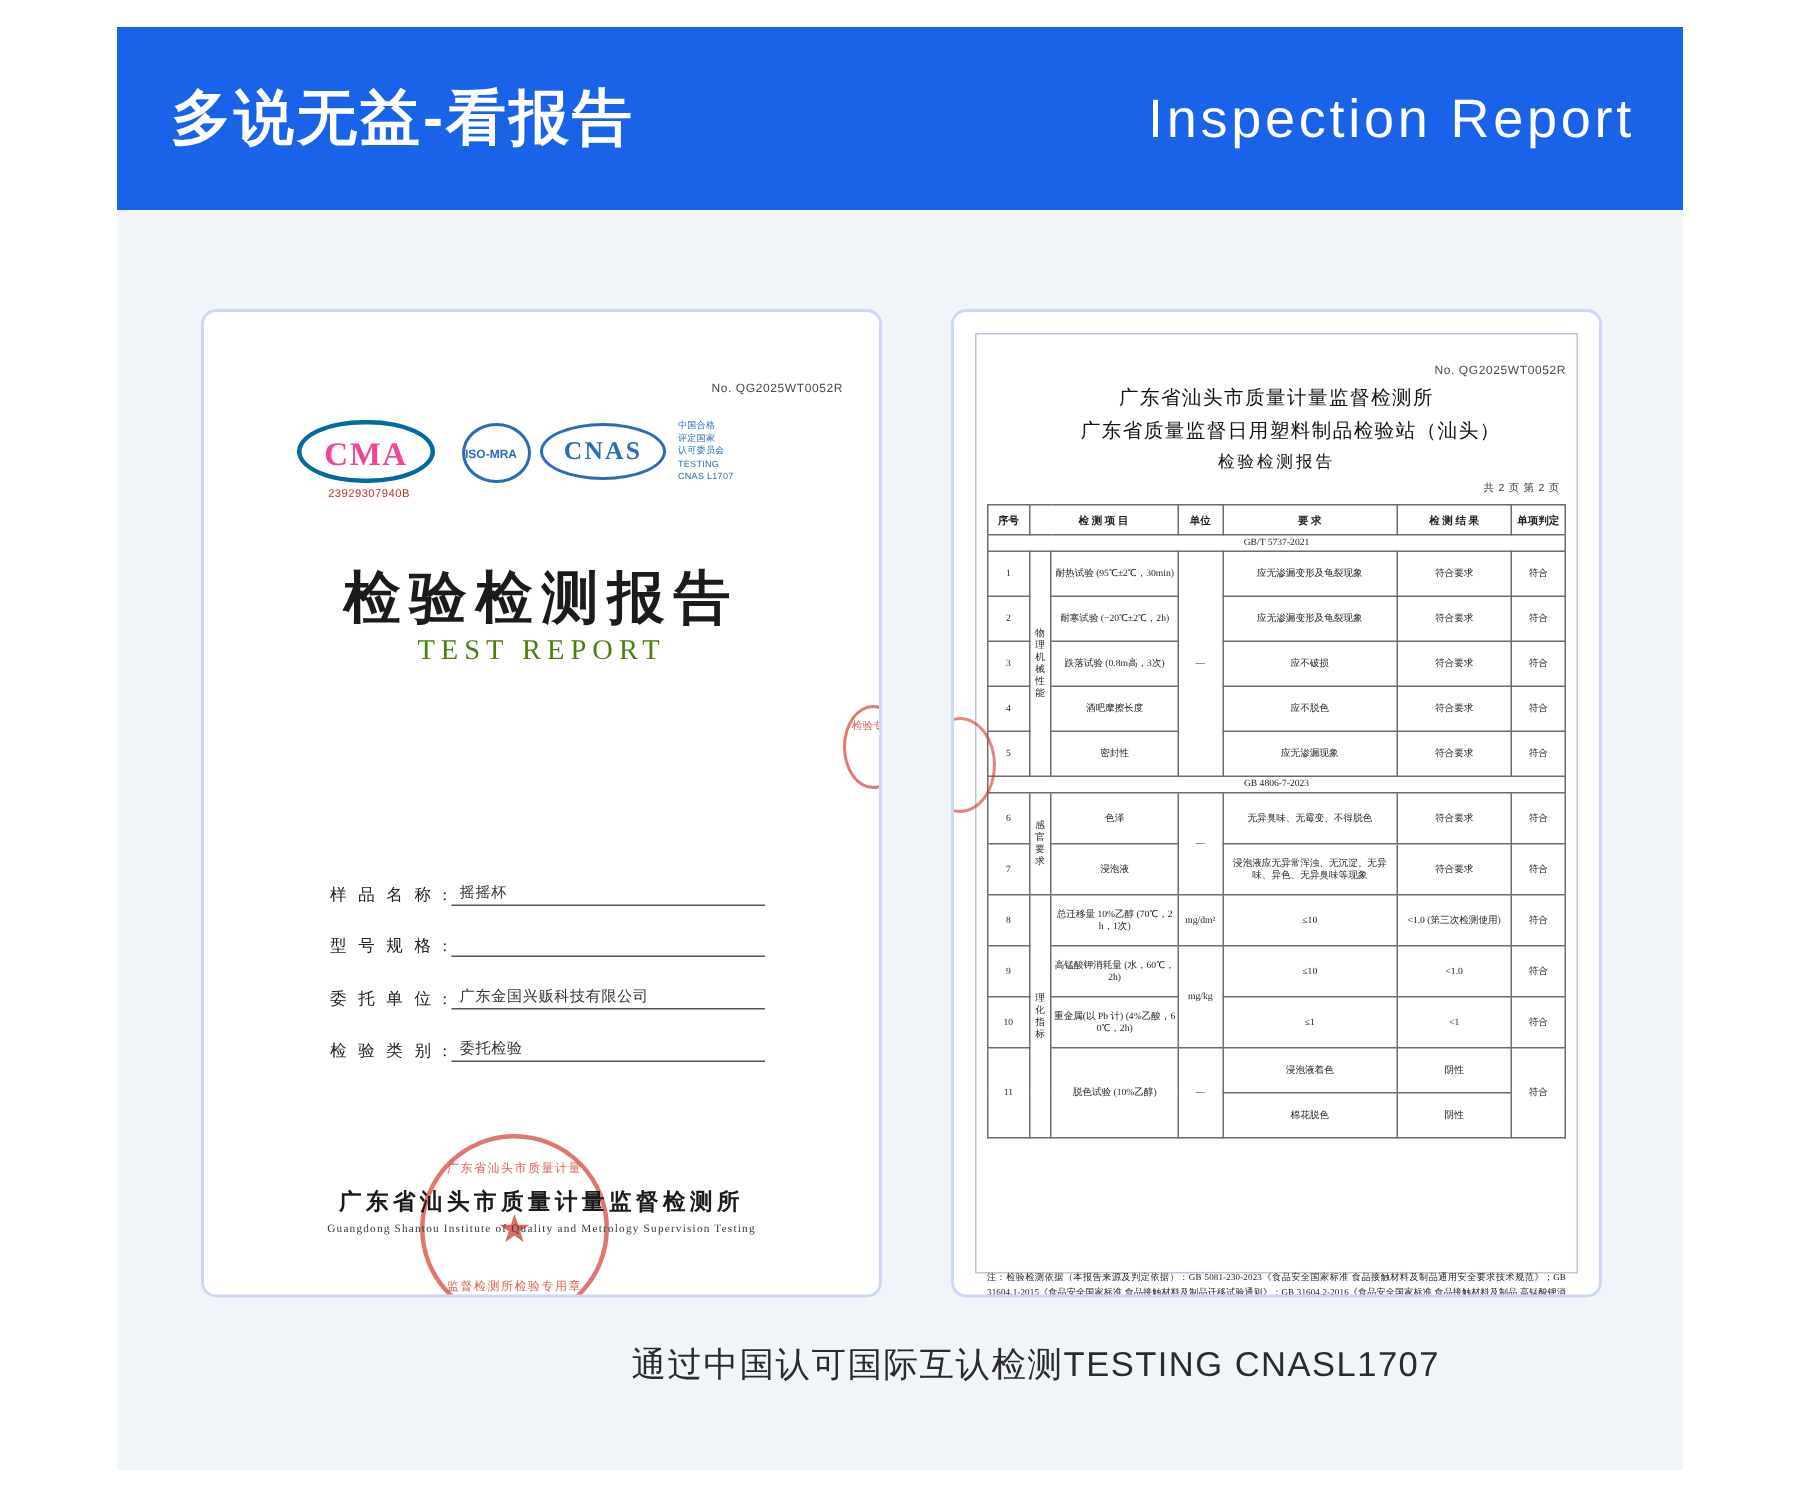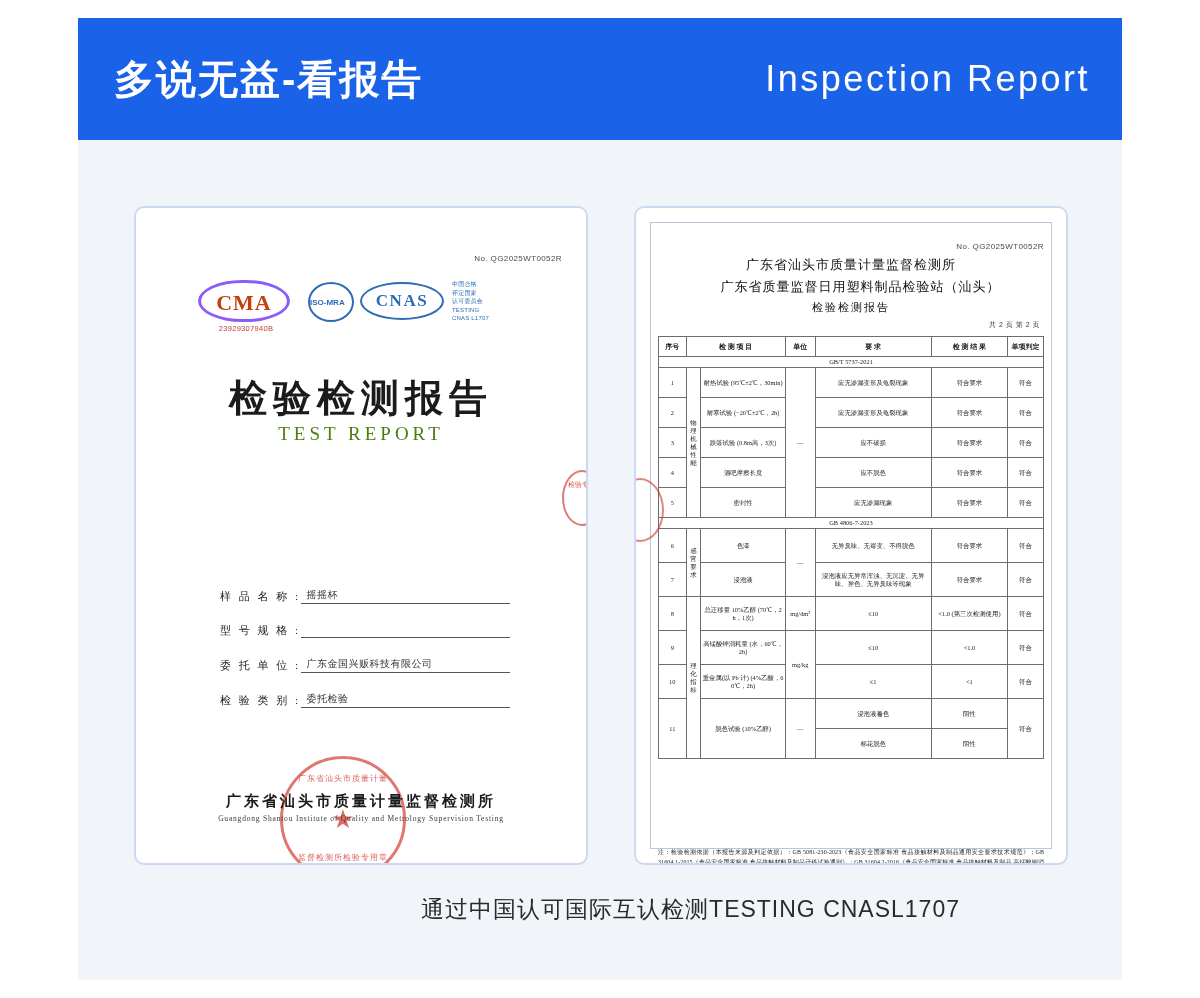--- a/index.html
+++ b/index.html
@@ -105,23 +105,23 @@
   .cma-logo {
     position: absolute;
     left: 62px;
     top: 0;
     width: 96px;
     text-align: center;
   }
   .cma-ring {
     width: 92px;
     height: 42px;
-    border: 3px solid #8b5cf6;
+    border: 3px solid #0369a1;
     border-radius: 50%/52%;
-    color: #c2410c;
+    color: #ec4899;
     font-size: 22px;
     font-weight: bold;
     letter-spacing: 1px;
     line-height: 40px;
     text-align: center;
     box-sizing: border-box;
     font-family: "Liberation Serif", serif;
   }
   .cma-code {
     margin-top: 2px;

